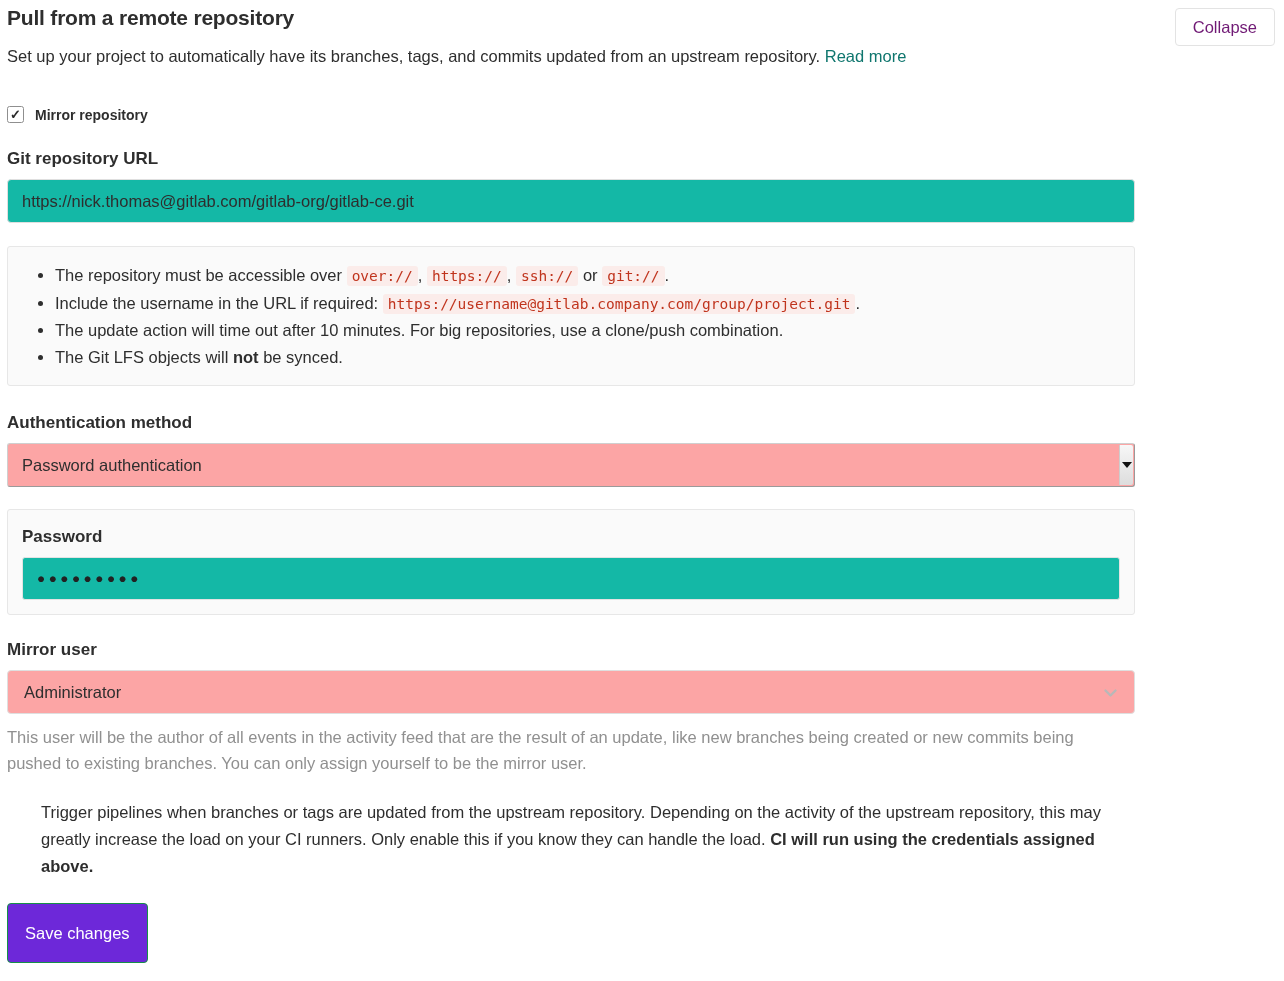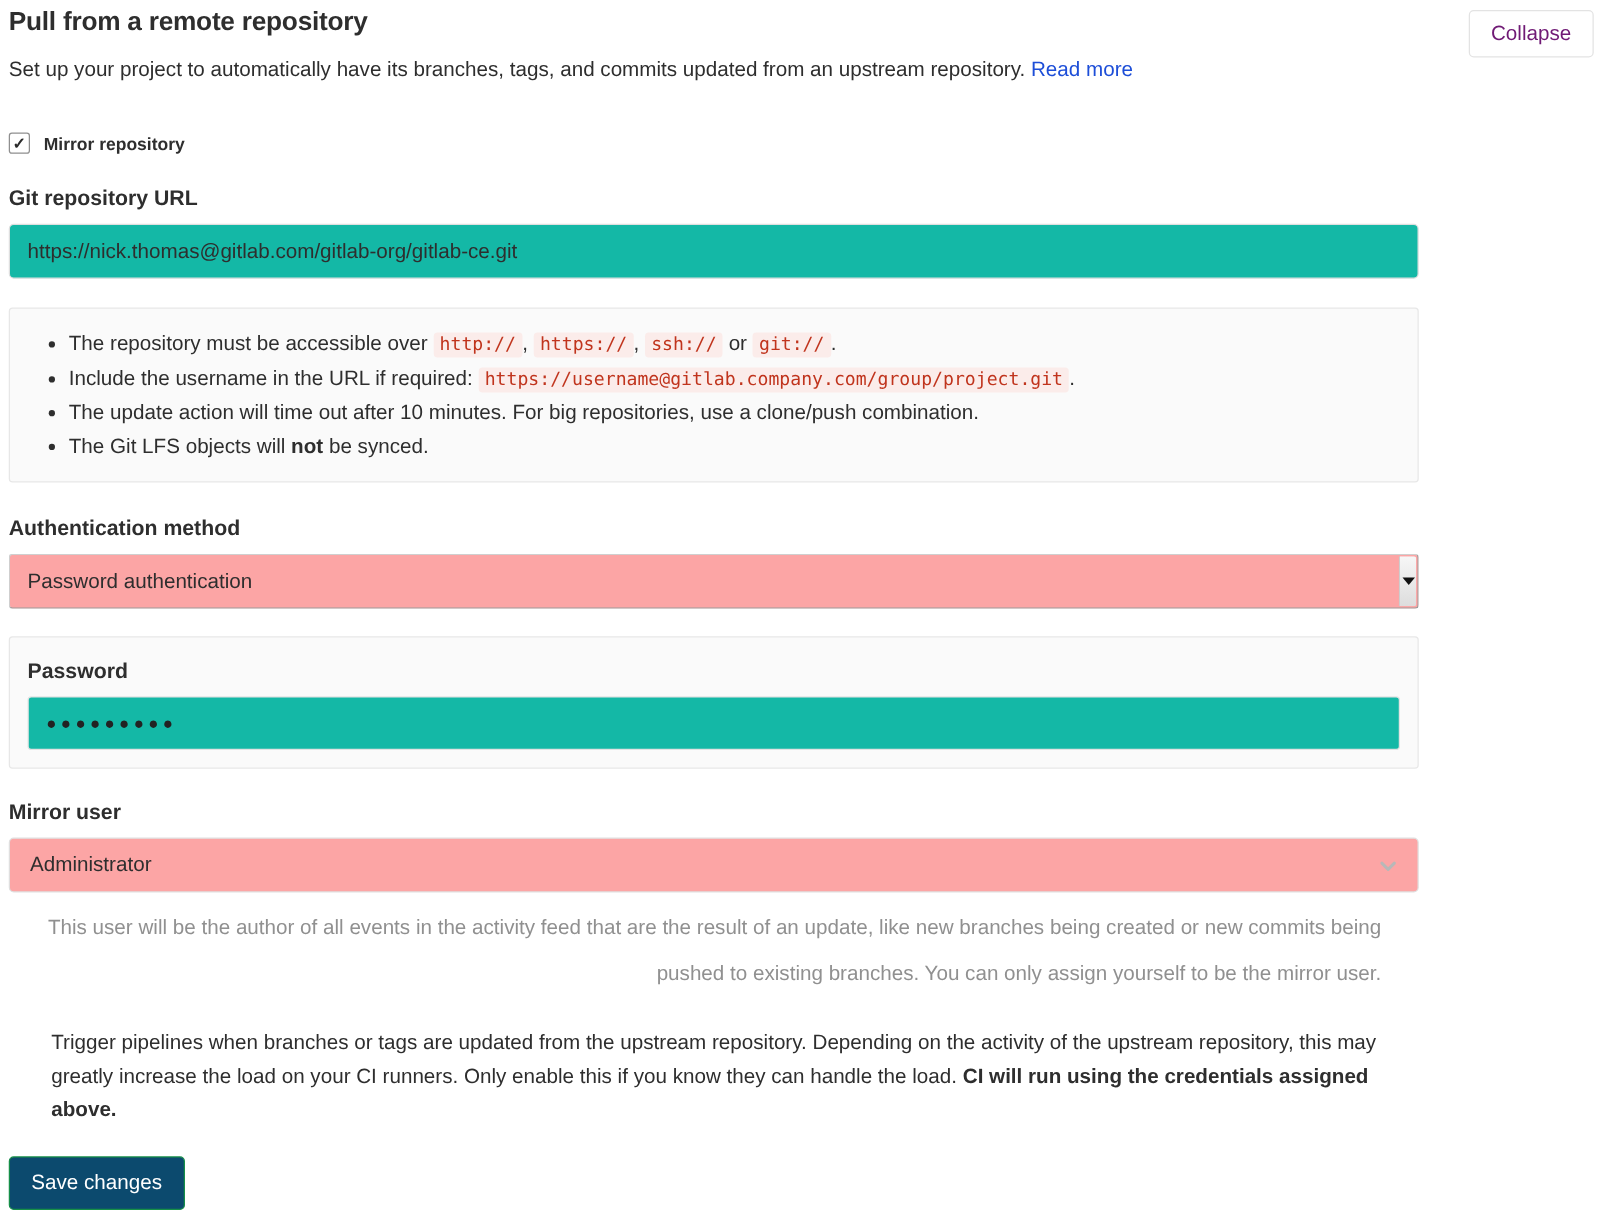--- a/index.html
+++ b/index.html
@@ -11,21 +11,21 @@
     font-family: "Liberation Sans", sans-serif;
     font-size: 16.5px;
     color: #2e2e2e;
     position: relative;
     overflow: hidden;
   }
   .content { margin: 6px 0 0 7px; width: 1128px; }
 
   .page-title { margin: 0; font-size: 21px; font-weight: 700; letter-spacing: -0.2px; }
   .description { margin: 17px 0 0; }
-  .read-more { color: #1d4ed8; text-decoration: none; cursor: pointer; }
+  .read-more { color: #0f766e; text-decoration: none; cursor: pointer; }
 
   .collapse-btn {
     position: absolute; top: 8px; right: 9px;
     height: 38px; padding: 0 17px;
     background: #fff; border: 1px solid #e3e3e3; border-radius: 4px;
     font-family: inherit; font-size: 16.5px; color: #701a75; cursor: pointer;
   }
 
   .checkbox-row { display: flex; align-items: center; margin-top: 40px; cursor: default; }
   .checkbox {
@@ -80,29 +80,29 @@
   .password-panel .section-label { margin-top: 3px; }
   .password-input {
     height: 43px; border-color: #e3e3e3; border-radius: 3px;
     font-size: 13.5px; letter-spacing: 3.5px; color: #222;
   }
 
   .group-mirror-user { margin-top: 25px; }
   .custom-select { border: 1px solid #dfdfdf; border-radius: 4px; padding-left: 16px; }
   .chevron-icon { position: absolute; right: 16px; top: 15px; }
 
-  .help-text { margin: 10px 0 0; color: #909090; line-height: 37px; max-width: 1098px; text-align: right; }
+  .help-text { margin: 10px 0 0; color: #909090; line-height: 26px; max-width: 1098px; }
 
   .trigger-block { margin-top: 23px; }
   .trigger-desc { margin: 8px 0 0 34px; line-height: 27px; max-width: 1078px; }
   .trigger-desc strong { font-weight: 700; }
 
   .save-btn {
-    margin-top: 23px; height: 43px; padding: 0 17px;
-    background: #0c4a6e; border: 1px solid #168f48; border-radius: 4px;
+    margin-top: 23px; height: 60px; padding: 0 17px;
+    background: #6d28d9; border: 1px solid #168f48; border-radius: 4px;
     color: #fff; font-family: inherit; font-size: 16.5px; cursor: pointer;
   }
 </style>
 </head>
 <body>
 
 <button class="collapse-btn">Collapse</button>
 
 <div class="content">
 
@@ -115,21 +115,21 @@
     <span class="cb-label">Mirror repository</span>
   </div>
 
   <div class="group-git-url">
     <label class="section-label">Git repository URL</label>
     <input type="text" class="text-input" value="https://nick.thomas@gitlab.com/gitlab-org/gitlab-ce.git" style="">
   </div>
 
   <div class="panel notes-panel">
     <ul>
-      <li><span>The repository must be accessible over </span><code>http://</code><span>, </span><code>https://</code><span>, </span><code>ssh://</code><span> or </span><code>git://</code><span>.</span></li>
+      <li><span>The repository must be accessible over </span><code>over://</code><span>, </span><code>https://</code><span>, </span><code>ssh://</code><span> or </span><code>git://</code><span>.</span></li>
       <li><span>Include the username in the URL if required: </span><code>https://username@gitlab.company.com/group/project.git</code><span>.</span></li>
       <li><span>The update action will time out after 10 minutes. For big repositories, use a clone/push combination.</span></li>
       <li><span>The Git LFS objects will </span><strong>not</strong><span> be synced.</span></li>
     </ul>
   </div>
 
   <div class="group-auth">
     <label class="section-label">Authentication method</label>
     <div class="select-box native-select">
       <span>Password authentication</span>

